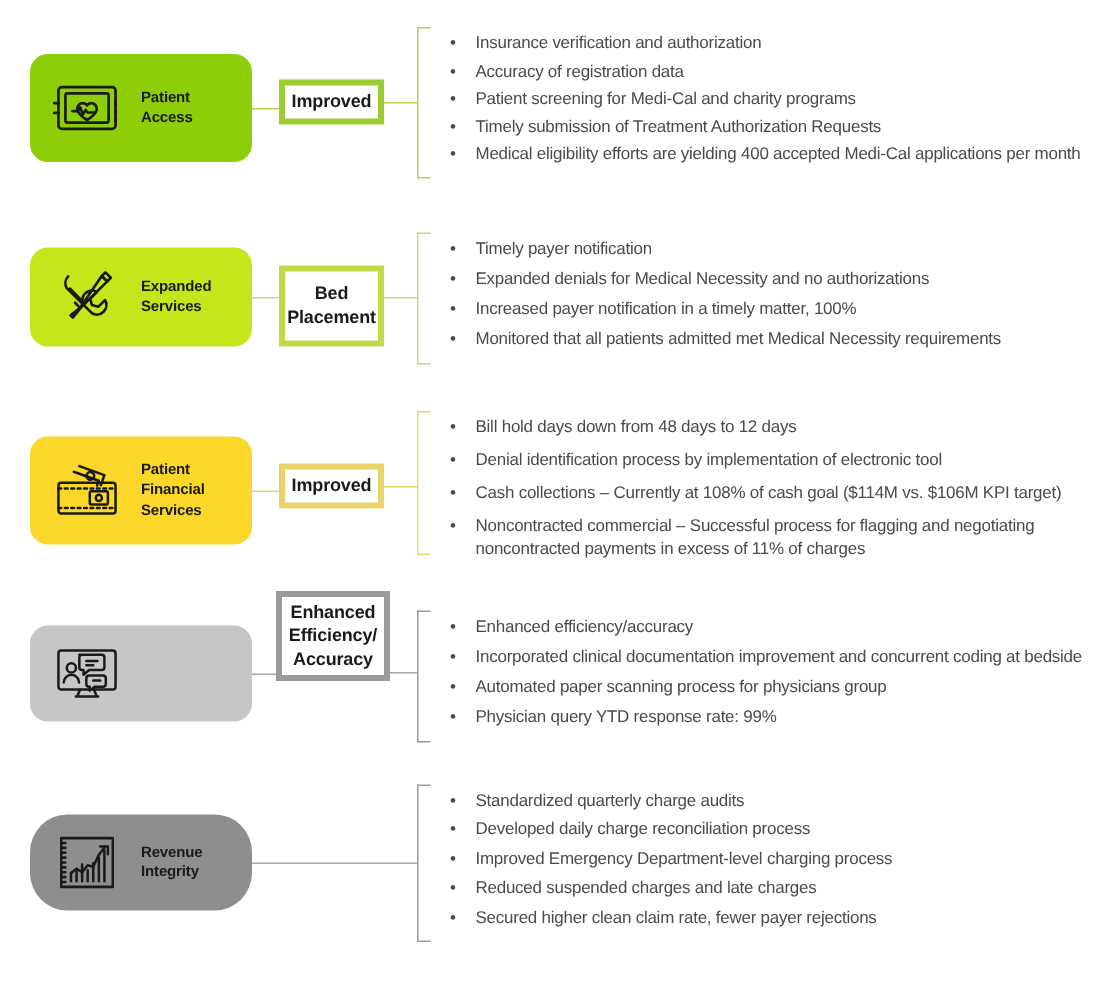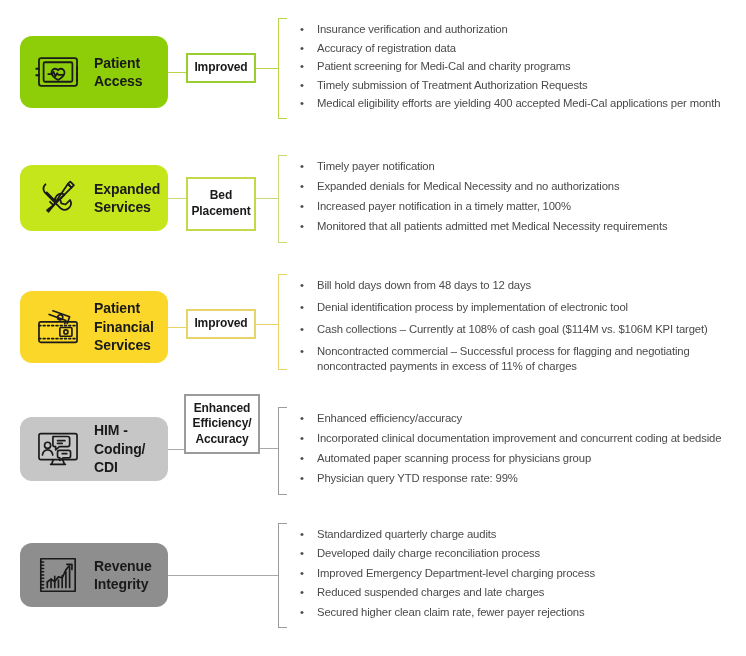--- a/index.html
+++ b/index.html
@@ -43,34 +43,34 @@
     width: 52px;
     height: 52px;
     flex: 0 0 52px;
     display: flex;
     align-items: center;
     justify-content: center;
   }
   .card-icon svg { display: block; }
   .card-label {
     margin-left: 10px;
-    font-size: 14px;
+    font-size: 10px;
     font-weight: bold;
     line-height: 1.32;
     color: #1a1a1a;
     white-space: pre-line;
     letter-spacing: -0.1px;
   }
 
   
   .status-box {
     position: absolute;
     box-sizing: border-box;
     background: #ffffff;
-    border: 2px solid #22c55e;
+    border: 4px solid #22c55e;
     display: flex;
     align-items: center;
     justify-content: center;
     text-align: center;
   }
   .status-text {
     font-size: 12px;
     font-weight: bold;
     color: #1a1a1a;
     line-height: 1.3;
@@ -252,22 +252,20 @@
       <rect x="7.5" y="11.5" width="41" height="28" rx="2"></rect>
       <path d="M20 44.5h16M23 39.5l-2 5M33 39.5l2 5"></path>
       <circle cx="16.8" cy="24" r="3.3"></circle>
       <path d="M11.3 34.5c0-3.1 2.5-5.6 5.5-5.6s5.5 2.5 5.5 5.6"></path>
       <path d="M22.5 14.5h16a2 2 0 0 1 2 2v7a2 2 0 0 1-2 2h-9l-4 3.4v-3.4h-1a2 2 0 0 1-2-2v-7a2 2 0 0 1 2-2z"></path>
       <path d="M27.5 19h8M27.5 22h5"></path>
       <path d="M29.5 29.5h10a2 2 0 0 1 2 2v4a2 2 0 0 1-2 2h-6l-3.5 2.8v-2.8h-.5a2 2 0 0 1-2-2v-4a2 2 0 0 1 2-2z"></path>
       <path d="M32.5 33h5"></path>
     </svg>
         </div>
-        <div class="card-label">HIM -Coding/
-CDI</div>
       </div>
       <div class="conn" style="left: 168px; top: 449px; width: 16px; background: rgb(168, 168, 168);"></div>
       <div class="status-box" style="left: 184px; top: 394px; width: 76px; height: 60px; border-color: rgb(155, 155, 155);">
         <div class="status-text">Enhanced
 Efficiency/
 Accuracy</div>
       </div>
       <div class="conn" style="left: 260px; top: 448px; width: 18px; background: rgb(168, 168, 168);"></div>
       <div class="bracket" style="left: 278px; top: 407px; height: 88px; border-color: rgb(155, 155, 155);"></div>
       <div class="bullets" style="top: 411px;">
@@ -283,21 +281,21 @@
           <span class="dot">•</span>
           <span class="txt">Automated paper scanning process for physicians group</span>
         </div>
         <div class="bullet" style="margin-bottom: 5px;">
           <span class="dot">•</span>
           <span class="txt">Physician query YTD response rate: 99%</span>
         </div>
       </div>
     </div>
     <div class="row" style="top: 0px;">
-      <div class="card" style="top: 543px; height: 64px; width: 148px; background: rgb(142, 142, 142);">
+      <div class="card" style="top: 543px; height: 64px; width: 148px; background: rgb(142, 142, 142); border-radius: 25px;">
         <div class="card-icon">
     <svg viewBox="0 0 56 56" width="52" height="52" fill="none" stroke="#1a1a1a" stroke-width="1.8" stroke-linecap="round" stroke-linejoin="round">
       <rect x="9.5" y="10.5" width="37" height="35"></rect>
       <path d="M9.5 14h3M9.5 17.5h3M9.5 21h3M9.5 24.5h3M9.5 28h3M9.5 31.5h3M9.5 35h3M9.5 38.5h3M9.5 42h3"></path>
       <path d="M16.5 41.5v-6M20.5 41.5v-9M24.5 41.5v-12M28.5 41.5v-8M32.5 41.5v-13M36.5 41.5v-17M40.5 41.5v-22"></path>
       <path d="M16.5 35.5l4-3 4 2.5 4-5 4 1 4-8.5 4-5"></path>
       <path d="M37.5 16.5h5.5v5.5"></path>
     </svg>
         </div>
         <div class="card-label">Revenue

